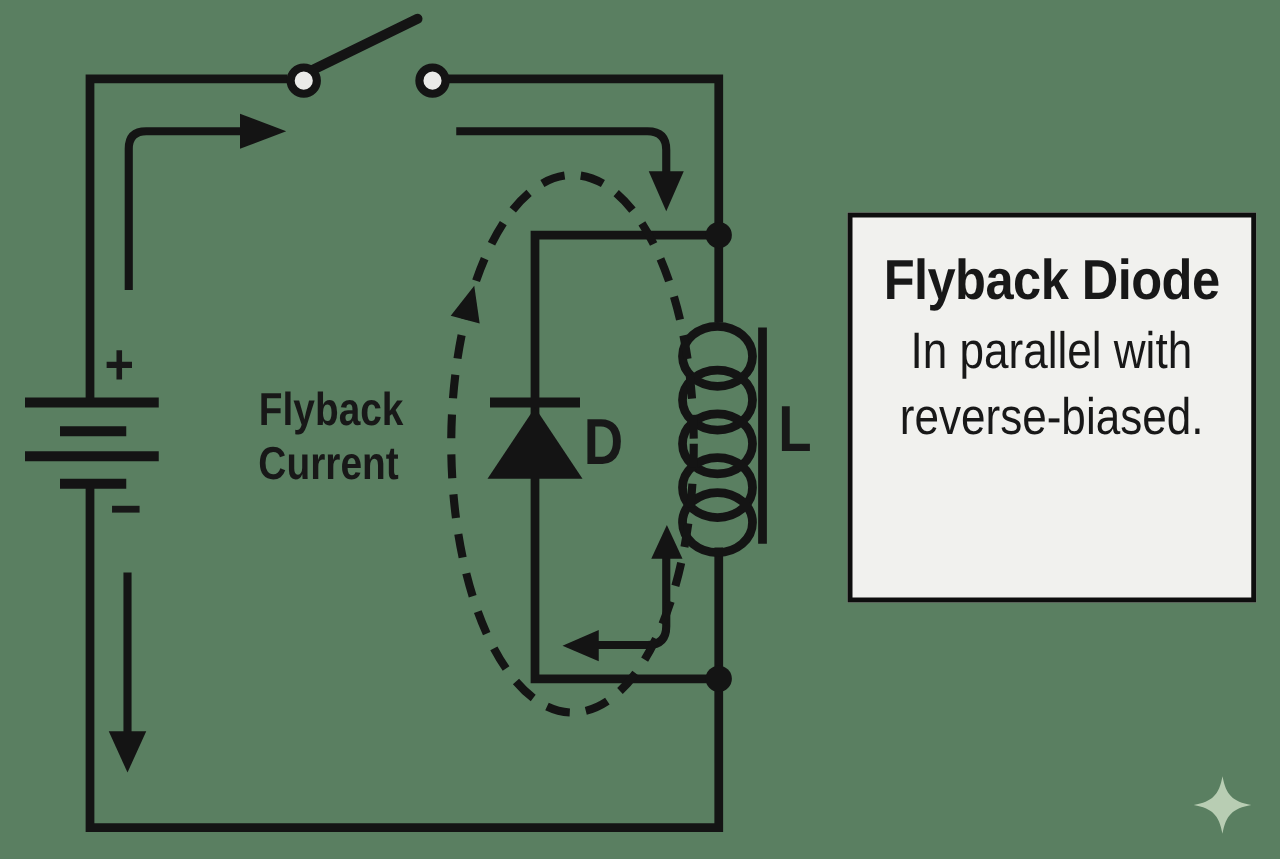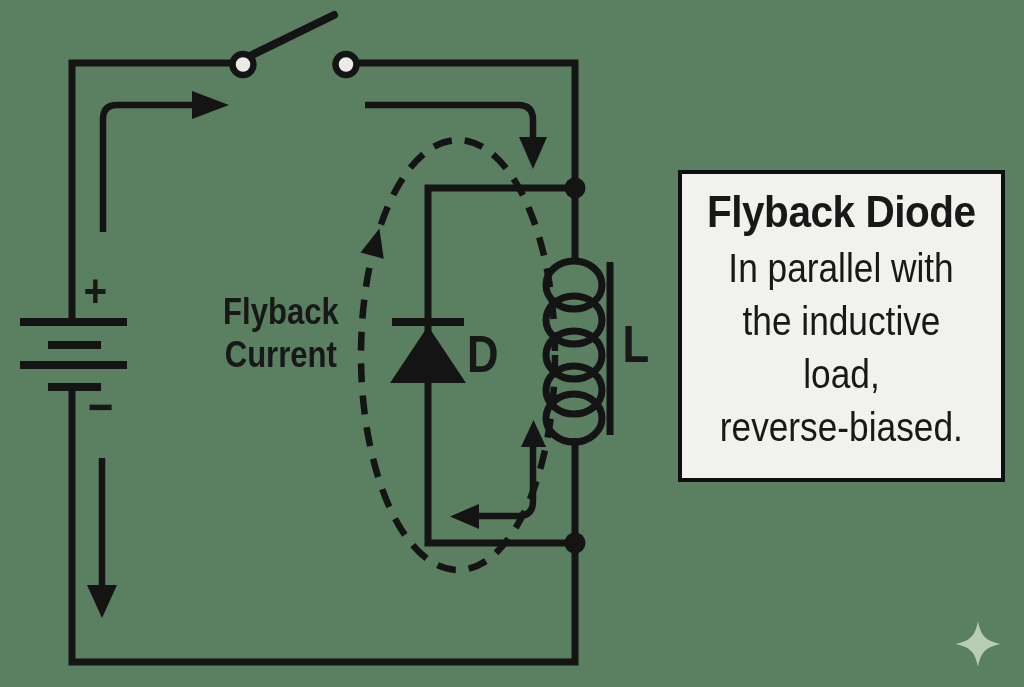--- a/index.html
+++ b/index.html
@@ -20,31 +20,31 @@
   .sw-circle{fill:var(--circle-fill);stroke:var(--line);stroke-width:6.5;}
   .dot{fill:var(--line);stroke:none;}
   .arrow{fill:none;stroke:var(--line);stroke-width:6.5;stroke-linecap:butt;}
   .head{fill:var(--line);stroke:none;}
   .dashed-loop{fill:none;stroke:var(--line);stroke-width:6.5;stroke-dasharray:19 13;}
   .coil{fill:none;stroke:var(--line);stroke-width:7;}
   .label{position:absolute;white-space:nowrap;color:var(--text);}
   .cond{display:inline-block;transform:scaleX(.88);transform-origin:50% 50%;}
   .plus-label{left:82px;top:264px;font-size:46px;font-weight:bold;}
   .minus-label{left:86px;top:378px;font-size:50px;font-weight:bold;}
-  .flyback-label{left:196px;top:290px;width:170px;text-align:center;
+  .flyback-label{left:196px;top:306px;width:170px;
                  font-size:37px;line-height:43px;font-weight:bold;}
   .flyback-label .cond{transform:scaleX(.84);}
   .d-label{left:464px;top:324px;font-size:52px;font-weight:bold;}
   .d-label .cond{transform:scaleX(.84);}
   .l-label{left:620px;top:314px;font-size:52px;font-weight:bold;}
   .l-label .cond{transform:scaleX(.84);}
   .info-box{
     position:absolute;left:678px;top:170px;width:327px;height:312px;
     box-sizing:border-box;background:var(--box-bg);
-    border:4px solid var(--box-border);text-align:center;padding-top:12px;
+    border:4px solid var(--box-border);text-align:center;padding-top:24px;
   }
   .info-title{font-size:45px;line-height:52px;font-weight:bold;letter-spacing:-.5px;}
   .info-title .cond{transform:scaleX(.9);}
   .info-body{margin-top:4px;font-size:41px;line-height:53px;font-weight:normal;}
   .info-body .cond{transform:scaleX(.86);}
 </style>
 </head>
 <body>
 
 <svg class="layer" width="1024" height="687" viewBox="0 0 1024 687">
@@ -137,16 +137,15 @@
 <div class="label l-label">
   <span class="cond">L</span>
 </div>
 
 <div class="info-box">
   <div class="info-title">
     <div><span class="cond">Flyback Diode</span></div>
   </div>
   <div class="info-body">
     <div><span class="cond">In parallel with</span></div>
-    <div><span class="cond">the inductive load,</span></div>
     <div><span class="cond">reverse-biased.</span></div>
   </div>
 </div>
 
 </body></html>

